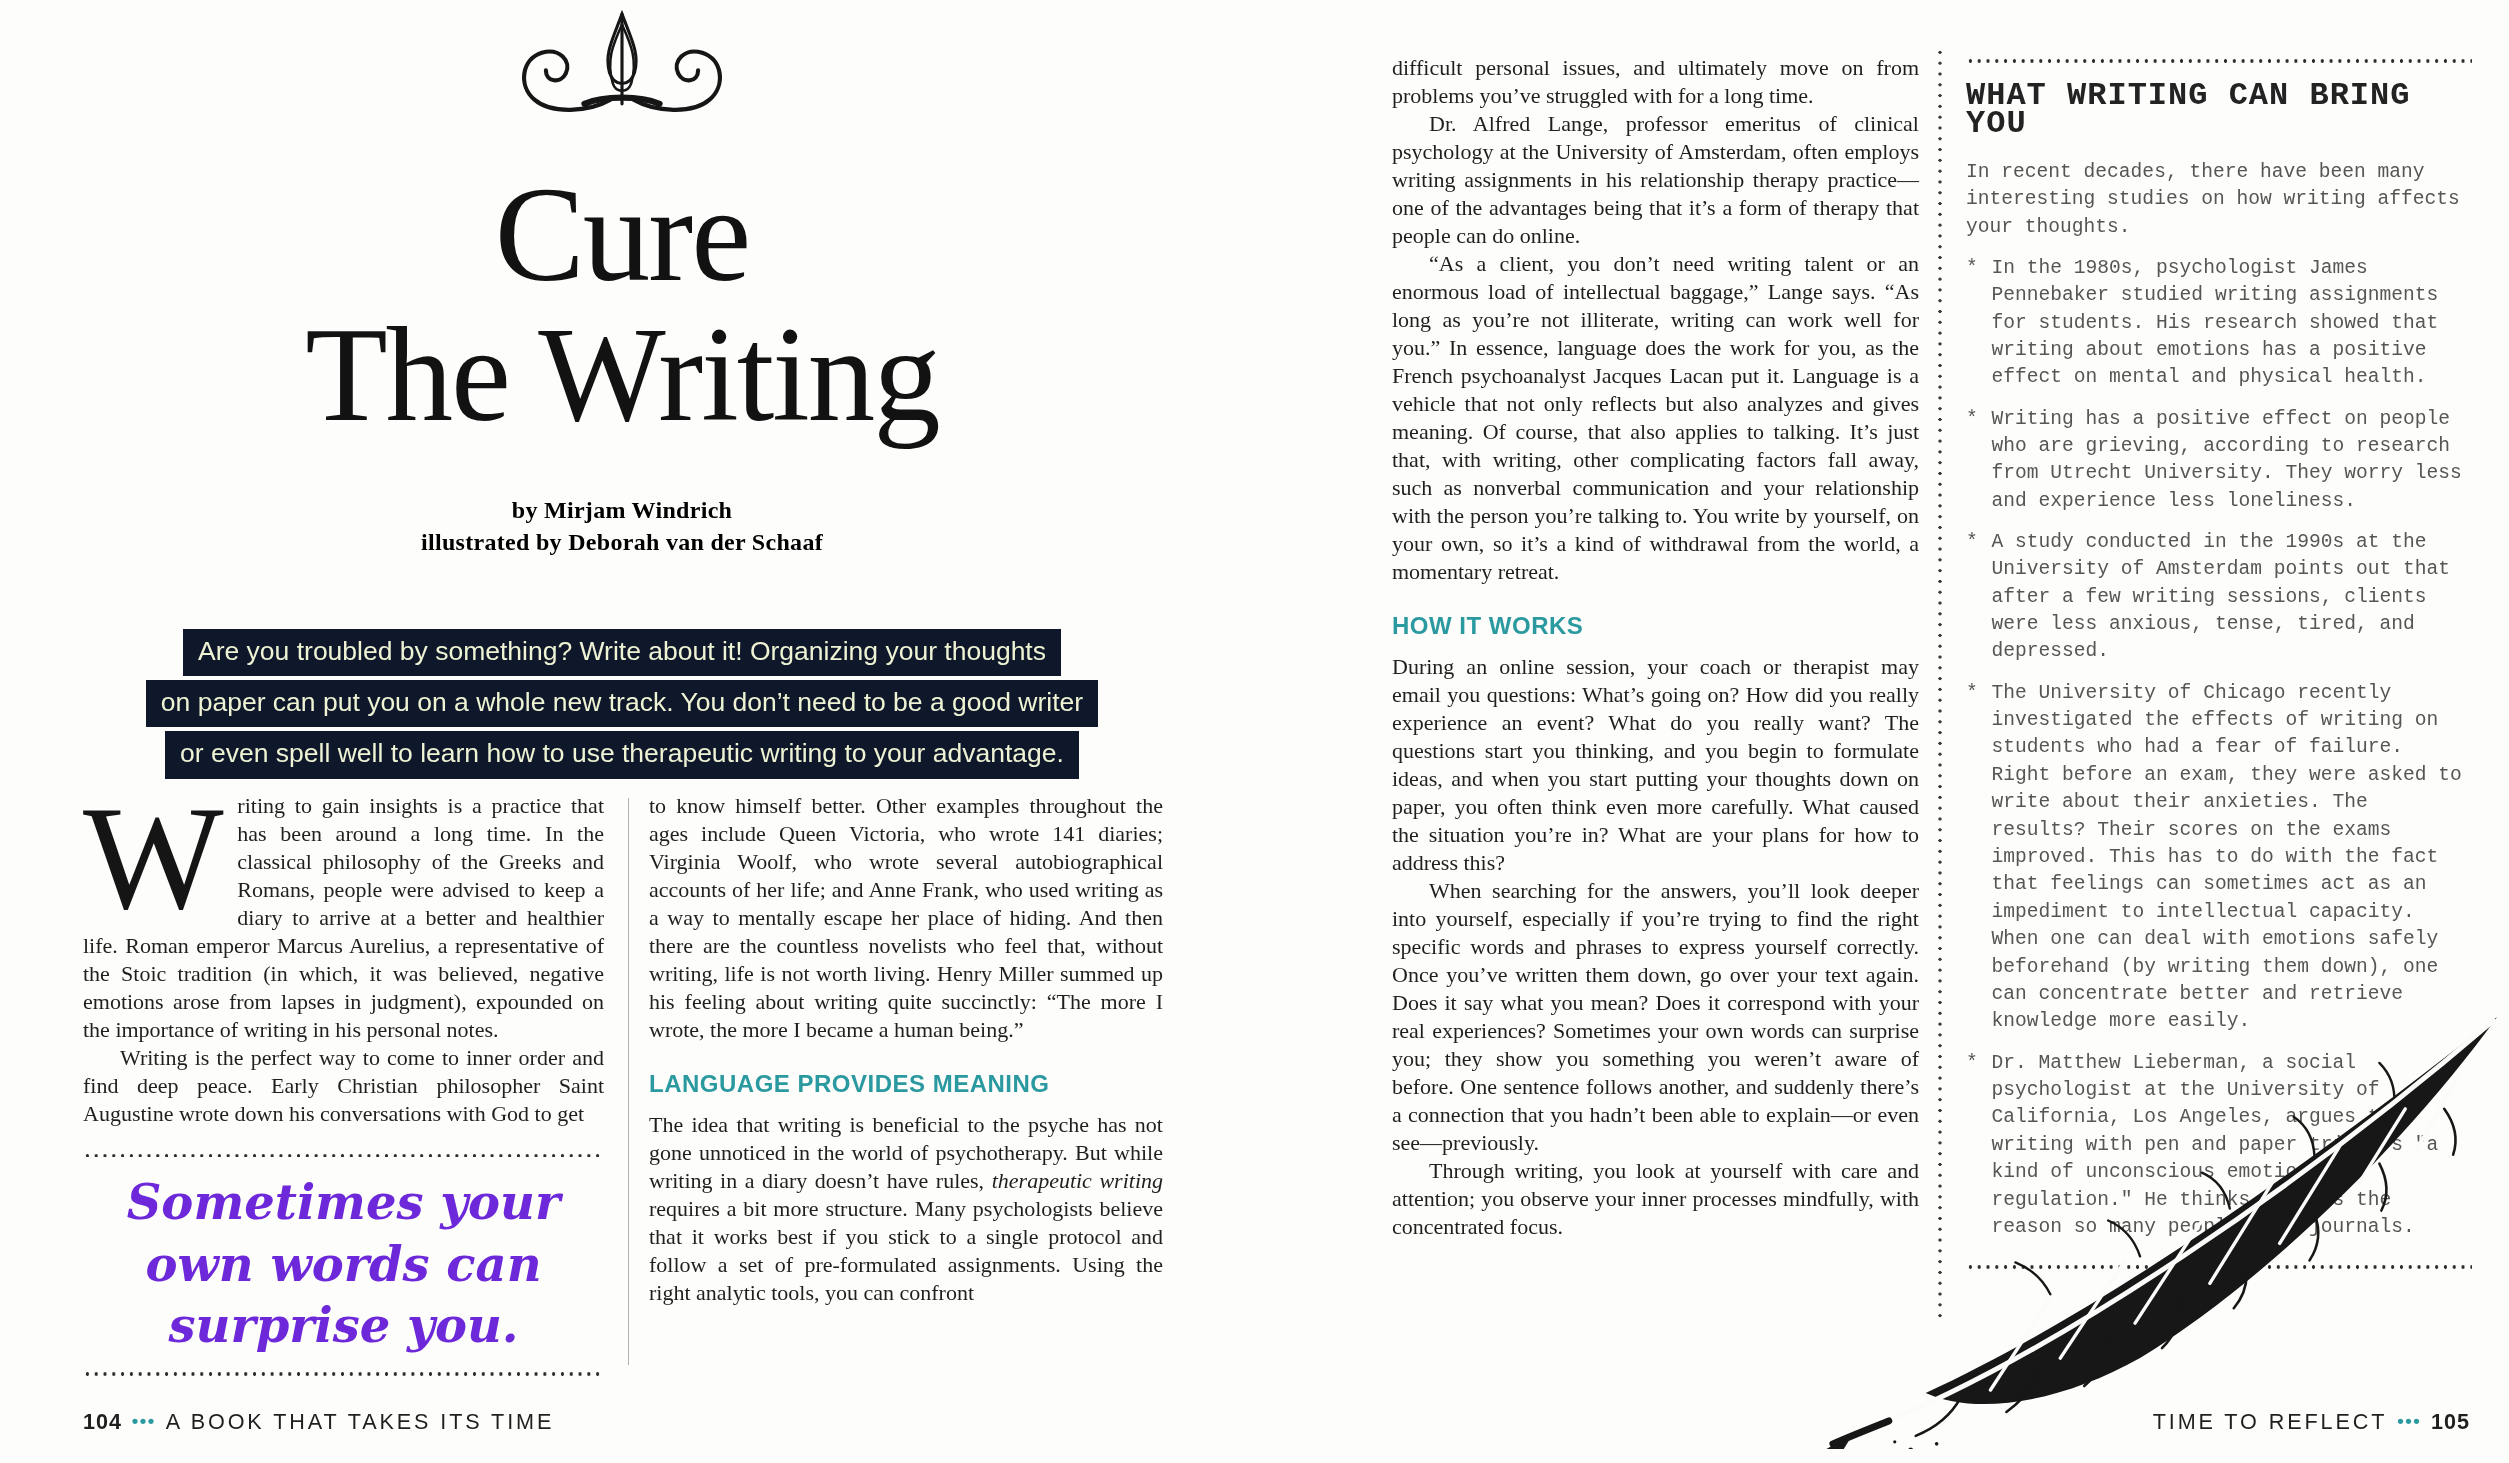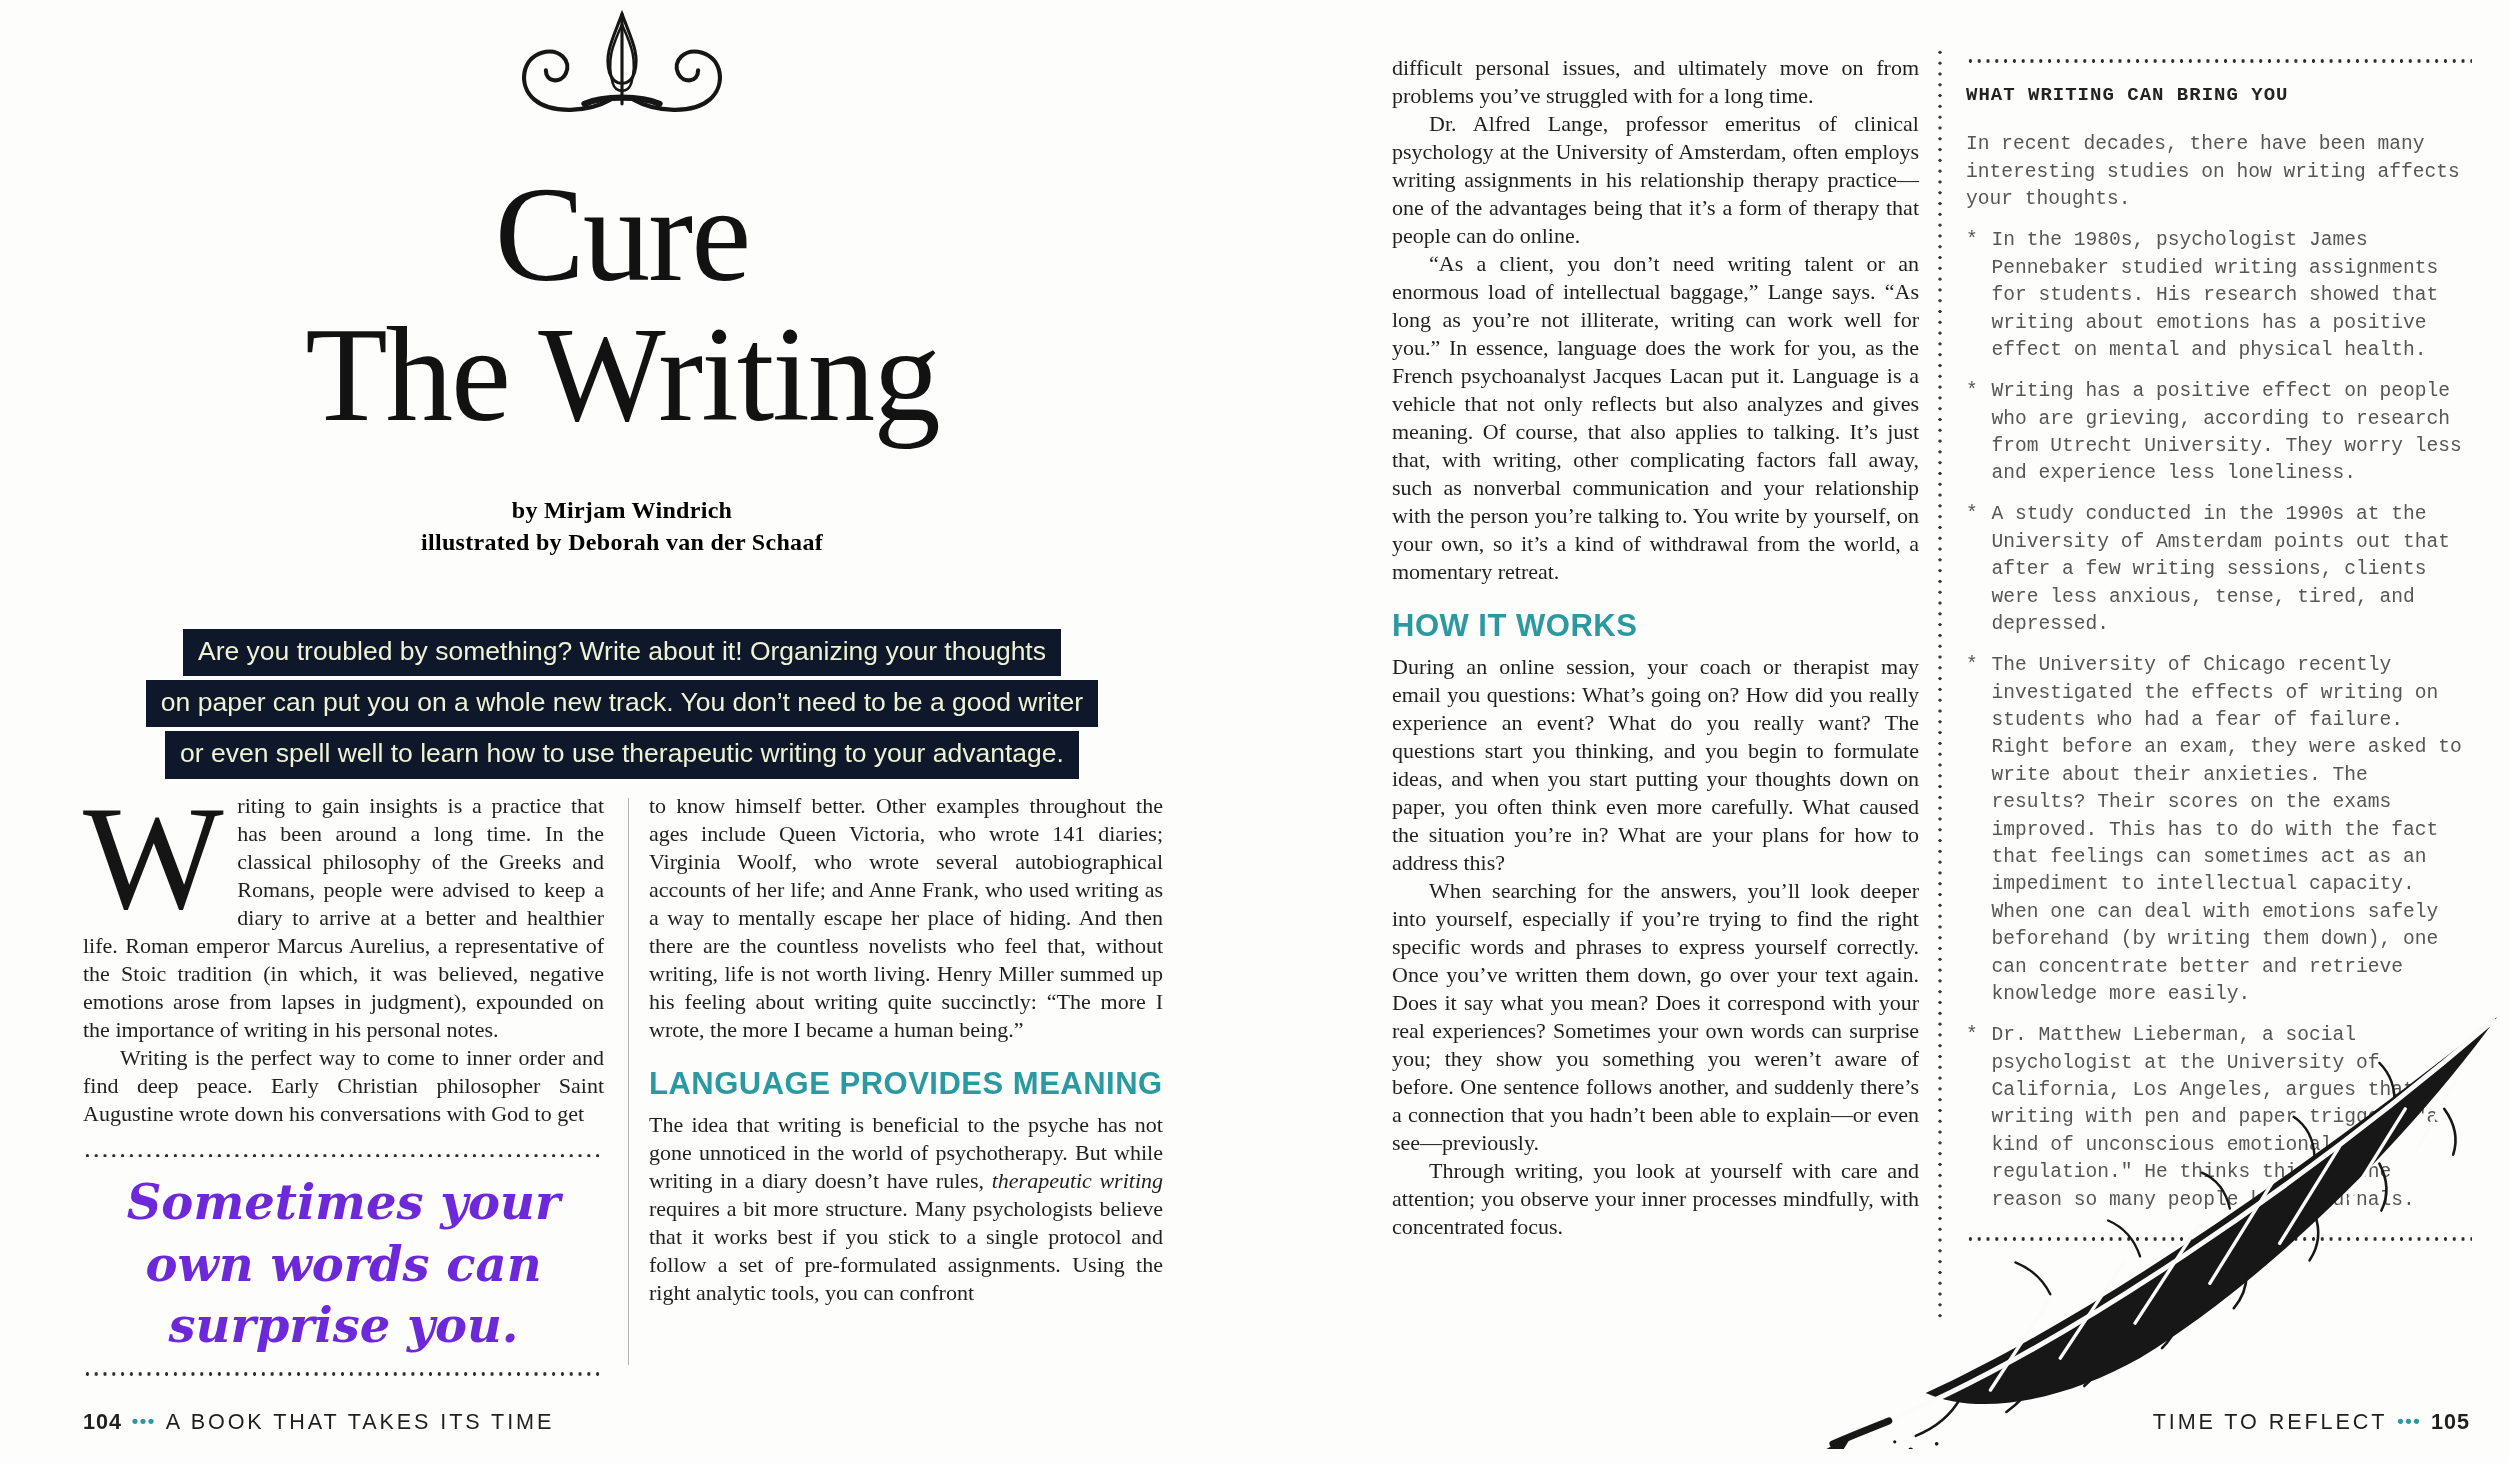--- a/index.html
+++ b/index.html
@@ -50,21 +50,21 @@
   #right-col { left: 1392px; top: 54px; width: 527px; }
 
   .dropcap {
     float: left;
     font-size: 149px; line-height: 0.73;
     padding: 11.8px 13.7px 0 0;
     color: #151515;
   }
   .teal-heading {
     font-family: "Liberation Sans", sans-serif;
-    font-weight: bold; font-size: 31px; letter-spacing: 0.5px;
+    font-weight: bold; font-size: 24px; letter-spacing: 0.5px;
     color: #2b9aa0;
     margin: 25.5px 0 13.7px 0;
     text-align: left;
   }
   .ital { font-style: italic; }
 
   
   .dotrule {
     height: 3.9px;
     background-image: radial-gradient(circle, #2c2c2c 1.6px, transparent 1.9px);
@@ -90,21 +90,21 @@
     background-repeat: repeat-y;
   }
   #sidebar {
     left: 1966px; top: 59px; width: 506px;
     font-family: "Liberation Mono", monospace;
     font-size: 19.6px; line-height: 27.4px;
     color: #565656;
     text-align: left;
   }
   .sidebar-heading {
-    font-size: 19px; font-weight: bold; letter-spacing: 1px;
+    font-size: 32px; font-weight: bold; letter-spacing: 1px;
     color: #232323;
     margin: 19.6px 0 21.6px 0;
   }
   .sidebar-intro { margin: 0 0 7.8px 0; }
   .bullet { display: flex; gap: 9.8px; margin-top: 13.7px; }
   .bullet .marker { flex: 0 0 15.7px; color: #565656; }
 
   
   .footer {
     font-family: Liberation Sans, sans-serif;

